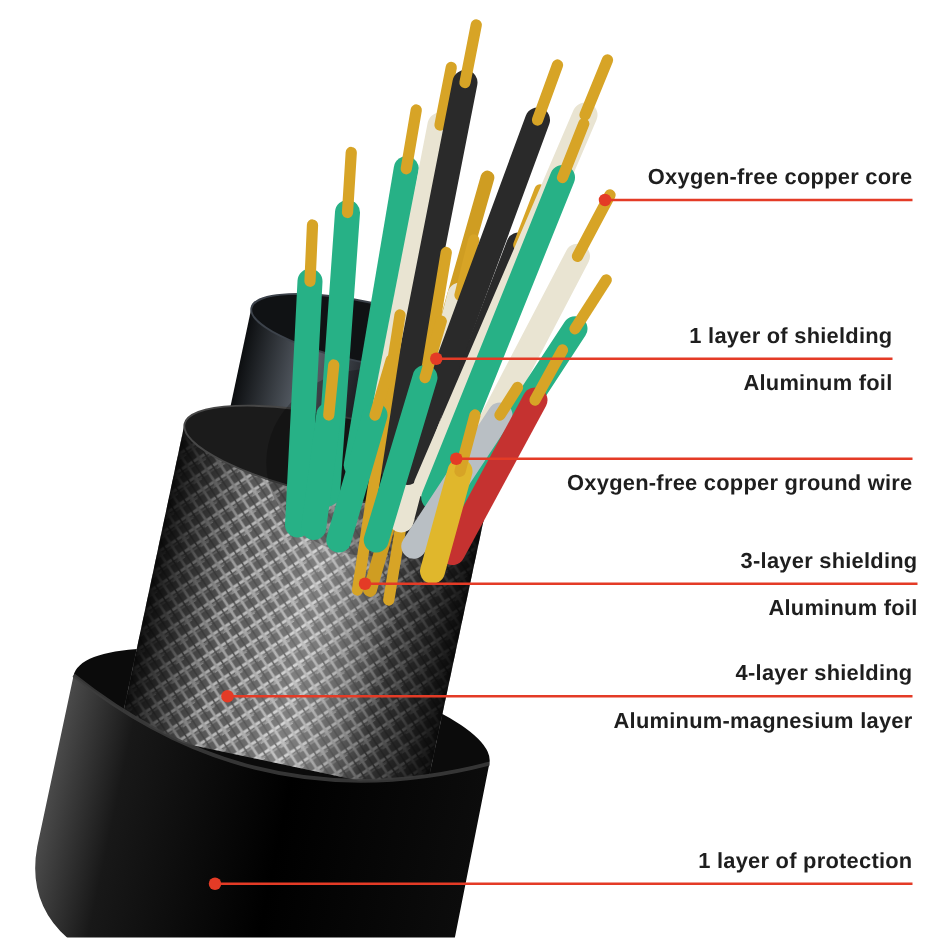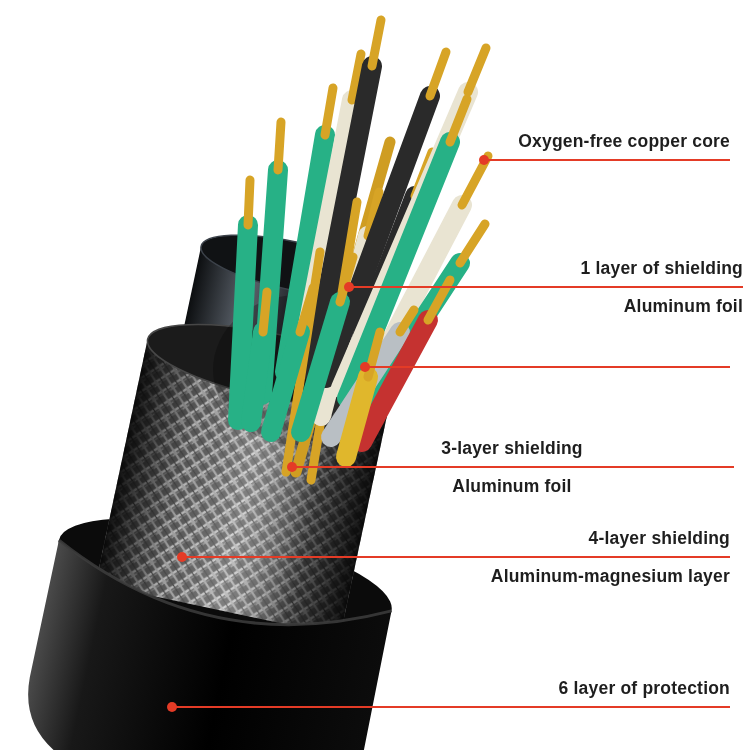--- a/index.html
+++ b/index.html
@@ -201,50 +201,51 @@
     </g>
   </svg>
 
   <div class="callout" style="left:482px; top:129px; right:20px;">
     <div class="callout-label top">Oxygen-free copper core</div>
     <div class="callout-line">
       <span class="callout-dot"></span>
     </div>
   </div>
 
-  <div class="callout" style="left:347px; top:256px; right:7px;justify-content:flex-end;">
+  <div class="callout" style="left:347px; top:256px; right:36px;justify-content:flex-end;">
     <div class="callout-label top">1 layer of shielding</div>
     <div class="callout-line">
       <span class="callout-dot"></span>
     </div>
     <div class="callout-label bottom">Aluminum foil</div>
   </div>
 
   <div class="callout" style="left:363px; top:366px; right:20px;">
     <div class="callout-line">
       <span class="callout-dot"></span>
     </div>
-  </div>
-
-  <div class="callout" style="left:290px; top:436px; right:16px;align-items:center;">
+    <div class="callout-label bottom">Oxygen-free copper ground wire</div>
+  </div>
+
+  <div class="callout" style="left:290px; top:436px; right:16px;">
     <div class="callout-label top">3-layer shielding</div>
     <div class="callout-line">
       <span class="callout-dot"></span>
     </div>
     <div class="callout-label bottom">Aluminum foil</div>
   </div>
 
   <div class="callout" style="left:180px; top:526px; right:20px;align-items:flex-end;">
     <div class="callout-label top">4-layer shielding</div>
     <div class="callout-line">
       <span class="callout-dot"></span>
     </div>
     <div class="callout-label bottom">Aluminum-magnesium layer</div>
   </div>
 
   <div class="callout" style="left:170px; top:676px; right:20px;">
-    <div class="callout-label top">6 layer of protection</div>
+    <div class="callout-label top">1 layer of protection</div>
     <div class="callout-line">
       <span class="callout-dot"></span>
     </div>
   </div>
 
 </div>
 
 </body></html>

